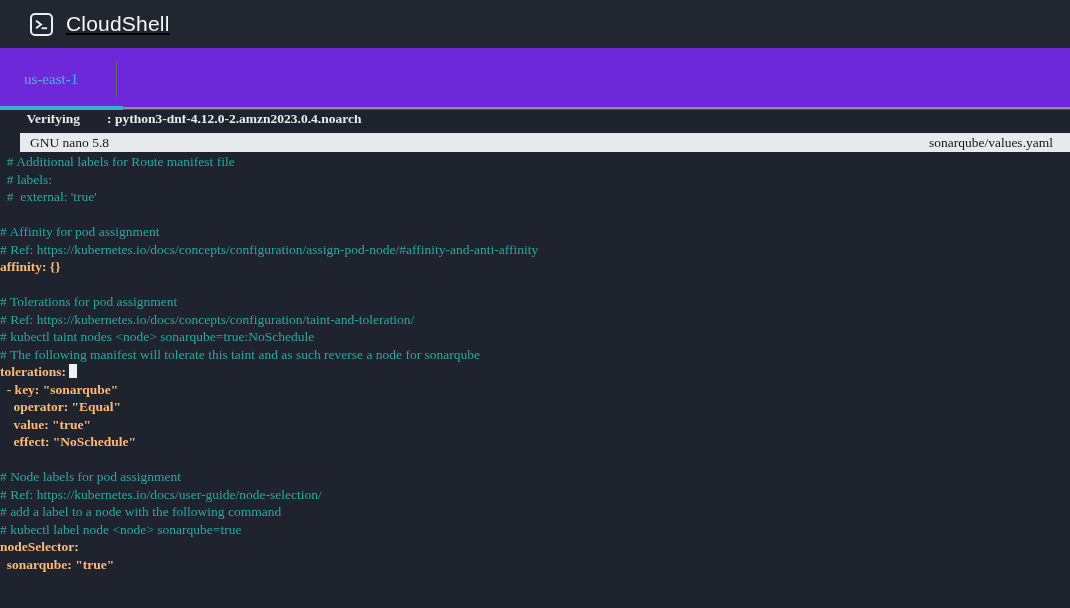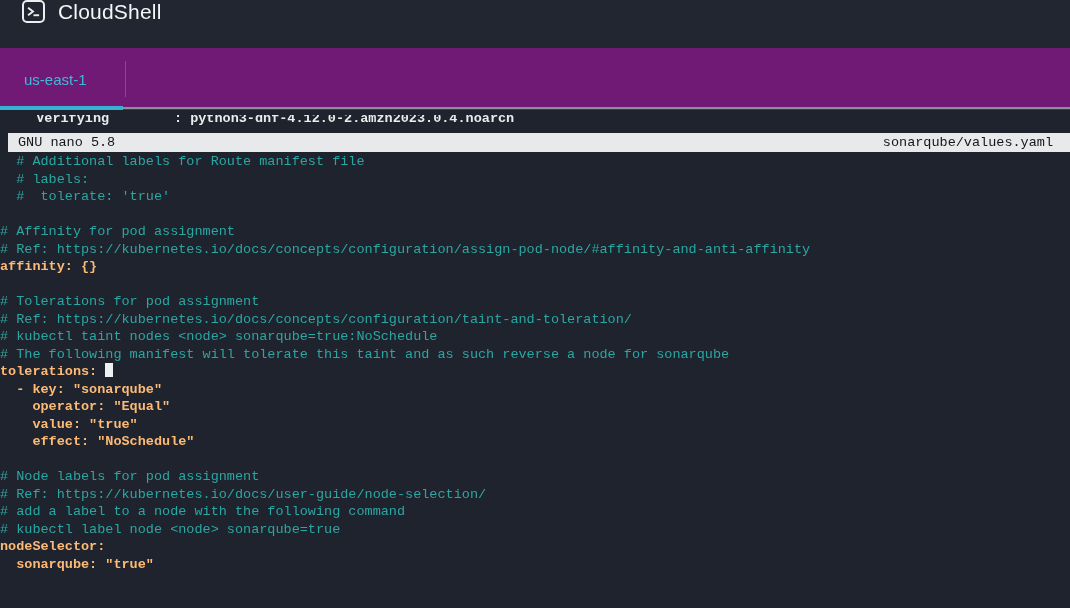--- a/index.html
+++ b/index.html
@@ -7,44 +7,46 @@
   body {
     background: #1f232d;
     font-family: "Liberation Sans", sans-serif;
   }
 
   
   .app-header {
     height: 48px;
     background: #212630;
     display: flex;
-    align-items: flex-start;
-    padding-left: 22px;
+    align-items: center;
+    padding-left: 30px;
+    text-decoration: underline;
   }
   .cs-icon {
     width: 23px; height: 23px;
     border: 2px solid #eceef0;
     border-radius: 5px;
     display: flex; align-items: center; justify-content: center;
     margin-right: 13px;
   }
   .app-title {
     color: #f5f6f7;
     font-size: 21px;
     font-weight: 500;
     letter-spacing: 0.2px;
   }
 
   
   .tab-strip {
     height: 62px;
-    background: #701a75;
+    background: #6d28d9;
     position: relative;
     display: flex;
     align-items: center;
+    font-family: Liberation Serif, serif;
   }
   .tab {
     height: 100%;
     display: flex;
     align-items: center;
     padding: 0 20px 0 24px;
     cursor: pointer;
   }
   .tab-label {
     color: #40b8d8;
@@ -66,40 +68,40 @@
     position: absolute;
     left: 123px; right: 0; bottom: 1px;
     height: 2px;
     background: #8d9197;
   }
 
   
   .terminal {
     height: 498px;
     background: #1f232d;
-    font-family: Liberation Mono, monospace;
+    font-family: Liberation Serif, serif;
     font-size: 13.5px;
     padding-top: 5px;
   }
   .scrollback-clip {
     height: 18px;
     overflow: hidden;
     position: relative;
     margin-left: 20px;
   }
   .scrollback-line {
     position: absolute;
     top: -5px;
     white-space: pre;
     color: #e9ecec;
     line-height: 17.5px;
     font-weight: 700;
   }
   .nano-titlebar {
-    margin-left: 8px;
+    margin-left: 20px;
     height: 19px;
     background: #e8e9ea;
     color: #14171c;
     display: flex;
     justify-content: space-between;
     align-items: center;
     padding: 0 17px 0 10px;
     white-space: pre;
   }
   .editor-lines {
@@ -148,21 +150,21 @@
   </div>
 
   <div class="nano-titlebar">
     <span>GNU nano 5.8</span>
     <span>sonarqube/values.yaml</span>
   </div>
 
   <div class="editor-lines">
       <div class="line comment">  # Additional labels for Route manifest file</div>
       <div class="line comment">  # labels:</div>
-      <div class="line comment">  #  tolerate: 'true'</div>
+      <div class="line comment">  #  external: 'true'</div>
       <div class="line blank"></div>
       <div class="line comment"># Affinity for pod assignment</div>
       <div class="line comment"># Ref: https://kubernetes.io/docs/concepts/configuration/assign-pod-node/#affinity-and-anti-affinity</div>
       <div class="line code">affinity: {}</div>
       <div class="line blank"></div>
       <div class="line comment"># Tolerations for pod assignment</div>
       <div class="line comment"># Ref: https://kubernetes.io/docs/concepts/configuration/taint-and-toleration/</div>
       <div class="line comment"># kubectl taint nodes &lt;node&gt; sonarqube=true:NoSchedule</div>
       <div class="line comment"># The following manifest will tolerate this taint and as such reverse a node for sonarqube</div>
       <div class="line code">tolerations: <span class="cursor"></span></div>

